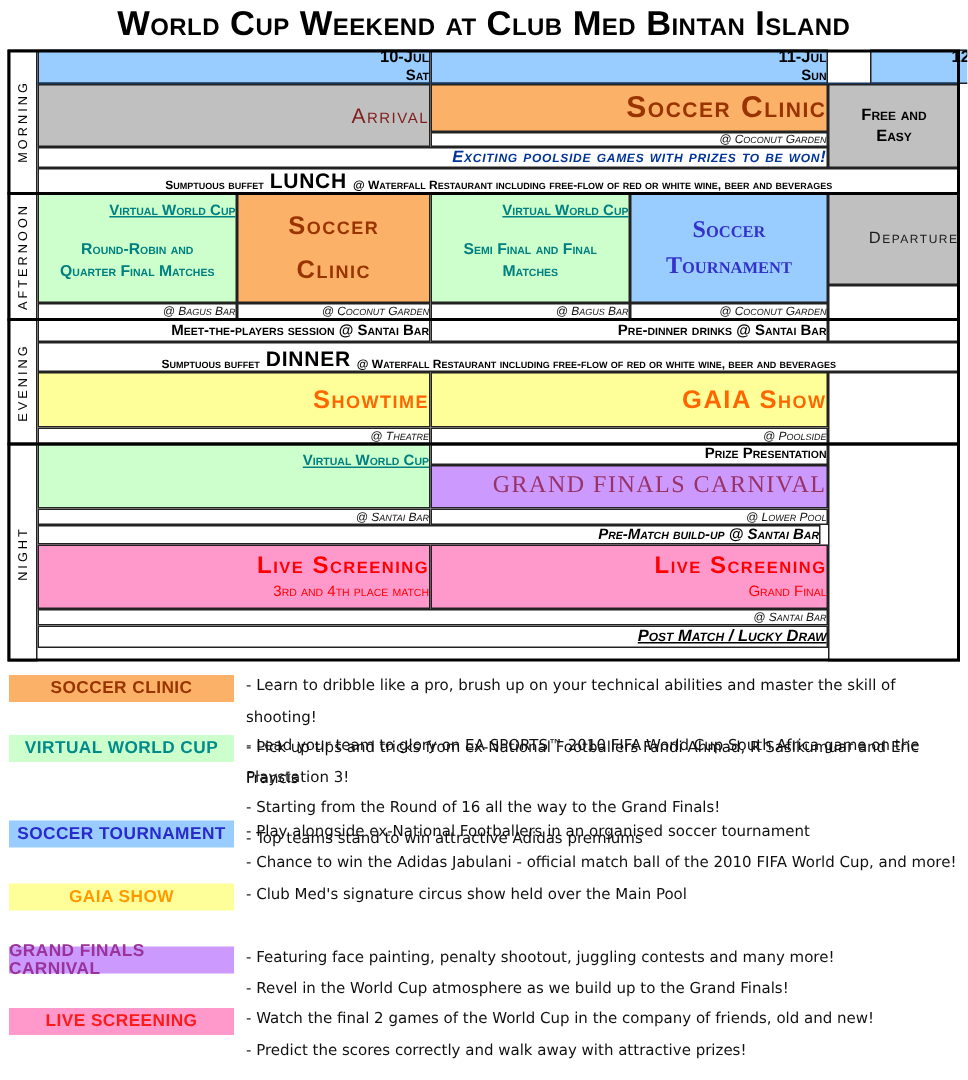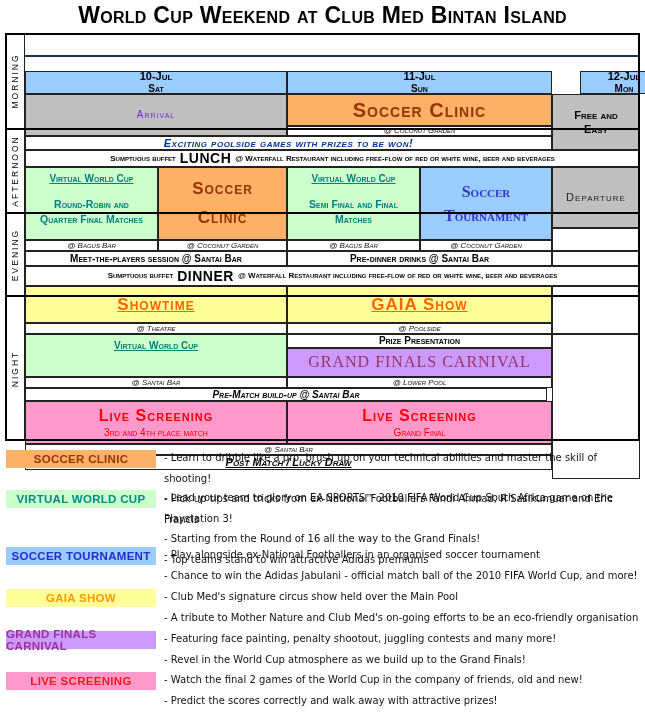--- a/index.html
+++ b/index.html
@@ -3,52 +3,52 @@
 <meta charset="utf-8">
 <style>
   html,body{margin:0;padding:0;background:#fff;}
   .page{position:relative;width:645px;height:720px;background:#fff;overflow:hidden;
         font-family:"Liberation Sans",sans-serif;color:#000;}
   .title{position:absolute;top:2px;left:0;width:645px;text-align:center;
          font-size:23px;font-weight:bold;font-variant:small-caps;letter-spacing:.3px;}
   .frame{position:absolute;left:5px;top:33px;width:635px;height:408px;
          border:2px solid #000;box-sizing:border-box;}
   .cell{position:absolute;box-sizing:border-box;border:1px solid #222;
-        display:flex;flex-direction:column;align-items:center;justify-content:center;
-        text-align:center;line-height:1.15;background:#fff;margin-top:38px;}
+        display:flex;flex-direction:column;align-items:flex-end;justify-content:center;
+        text-align:center;line-height:1.15;background:#fff;}
   .noborder{border:none;}
   .bg-blue{background:#99CCFF;} .bg-gray{background:#C0C0C0;} .bg-orange{background:#FBB167;}
   .bg-green{background:#CCFFCC;} .bg-yellow{background:#FFFF99;} .bg-purple{background:#CC99FF;}
   .bg-pink{background:#FF99CC;}
   .tlabel{position:absolute;box-sizing:border-box;border:1px solid #222;background:#fff;}
   .tlabel span{position:absolute;left:50%;top:50%;
                transform:translate(-50%,-50%) rotate(-90deg);
                font-size:8.5px;letter-spacing:2px;text-transform:uppercase;white-space:nowrap;}
   .date-cell{font-weight:bold;font-variant:small-caps;}
   .date-line1{display:block;font-size:11px;} .date-line2{display:block;font-size:10px;}
-  .plain-event{font-size:10px;letter-spacing:1px;font-variant:small-caps;color:#6d28d9;}
+  .plain-event{font-size:14px;letter-spacing:1px;font-variant:small-caps;color:#7f1d1d;}
   .small-event{font-size:11px;font-weight:bold;font-variant:small-caps;line-height:1.3;}
   .clinic-big{font-size:20px;font-weight:bold;font-variant:small-caps;color:#993300;letter-spacing:1px;}
   .clinic-mid{font-size:17px;font-weight:bold;font-variant:small-caps;color:#993300;
               line-height:1.65;padding:0 18px;letter-spacing:1px;}
   .venue{font-size:8px;font-style:italic;font-variant:small-caps;color:#111;}
   .notice{font-size:11px;font-weight:bold;font-style:italic;font-variant:small-caps;color:#003399;letter-spacing:.5px;}
   .mealrow{flex-direction:row;gap:4px;font-weight:bold;font-variant:small-caps;}
   .meal-small{font-size:8px;} .meal-big{font-size:14px;letter-spacing:.5px;}
   .topalign{justify-content:flex-start;}
   .vwc-title{font-size:10px;font-weight:bold;font-variant:small-caps;color:#008080;
              text-decoration:underline;margin-top:5px;}
   .vwc-detail{flex:1;display:flex;align-items:center;justify-content:center;
               font-size:10.5px;font-weight:bold;font-variant:small-caps;color:#008080;
               line-height:1.45;padding:0 8px;}
   .tourn{font-family:"Liberation Serif",serif;font-size:16px;font-weight:bold;
          font-variant:small-caps;color:#3333CC;line-height:1.5;padding:0 10px;}
   .deptext{font-size:11px;letter-spacing:1px;font-variant:small-caps;color:#1a1a1a;}
   .barline{font-size:10px;font-weight:bold;font-variant:small-caps;}
-  .show-text{font-size:17px;font-weight:bold;font-variant:small-caps;color:#FF6600;letter-spacing:1px;text-decoration:underline;}
+  .show-text{font-size:17px;font-weight:bold;font-variant:small-caps;color:#FF6600;letter-spacing:1px;}
   .prize{font-size:10px;font-weight:bold;font-variant:small-caps;}
   .carnival{font-family:"Liberation Serif",serif;font-size:16px;color:#993366;
             text-transform:uppercase;letter-spacing:1px;}
   .italic-bar{font-size:10px;font-weight:bold;font-style:italic;font-variant:small-caps;}
   .screen-title{font-size:16px;font-weight:bold;font-variant:small-caps;color:#FF0000;letter-spacing:1px;}
   .screen-sub{font-size:10px;font-variant:small-caps;color:#FF0000;margin-top:2px;}
   .postmatch{font-size:11px;font-weight:bold;font-style:italic;font-variant:small-caps;text-decoration:underline;}
   .hdr-underline{position:absolute;left:25px;top:55px;width:615px;height:2px;background:#17375E;}
   .divider{position:absolute;left:5px;width:635px;height:2px;background:#000;}
   .lrow{position:absolute;left:6px;width:634px;display:flex;align-items:flex-start;gap:8px;}
@@ -180,21 +180,20 @@
     <div class="swatch bg-blue sw-tourn">Soccer Tournament</div>
     <div class="bullets">
       <div>- Play alongside ex-National Footballers in an organised soccer tournament</div>
       <div>- Chance to win the Adidas Jabulani - official match ball of the 2010 FIFA World Cup, and more!</div>
     </div>
   </div>
   <div class="lrow" style="top:589px">
     <div class="swatch bg-yellow sw-gaia">GAIA Show</div>
     <div class="bullets">
       <div>- Club Med's signature circus show held over the Main Pool</div>
-      <div>- A tribute to Mother Nature and Club Med's on-going efforts to be an eco-friendly organisation</div>
     </div>
   </div>
   <div class="lrow" style="top:631px">
     <div class="swatch bg-purple sw-carnival">Grand Finals Carnival</div>
     <div class="bullets">
       <div>- Featuring face painting, penalty shootout, juggling contests and many more!</div>
       <div>- Revel in the World Cup atmosphere as we build up to the Grand Finals!</div>
     </div>
   </div>
   <div class="lrow" style="top:672px">

